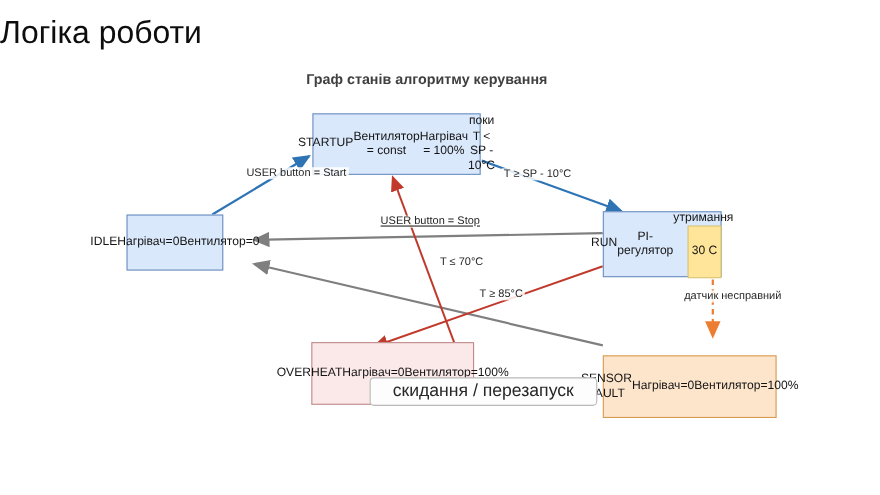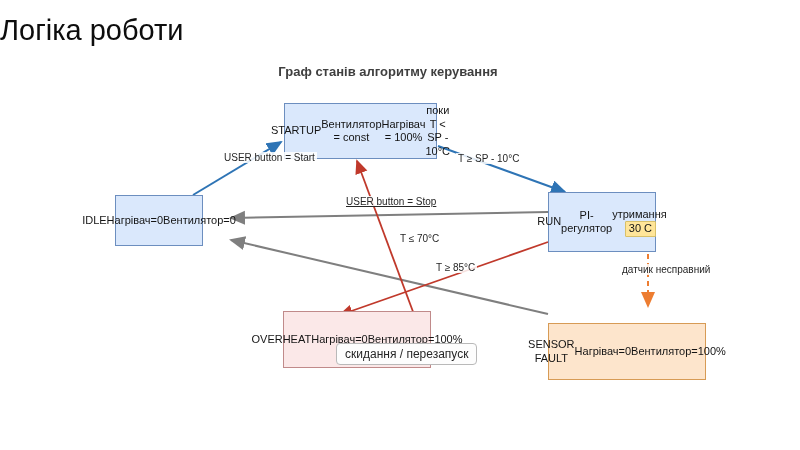--- a/index.html
+++ b/index.html
@@ -20,30 +20,30 @@
     position:absolute; border-radius:0; box-sizing:border-box;
     display:flex; align-items:center; justify-content:center;
     font-size:11px; line-height:13.5px; text-align:center; color:#141414;
     border:1.5px solid #6c8ebf; background:#dae8fc; padding:2px 4px;
   }
   .state .sname { margin-bottom:0px; }
   .state.pink   { background:#fbe8e8; border-color:#c08a8a; }
   .state.orange { background:#fde5cc; border-color:#d79b55;margin-top:12px; }
   .hl {
     display:inline-block; background:#ffe599; border:1px solid #d8c069;
-    padding:0 3px; margin-left:2px; border-radius:1px; white-space:nowrap;
+    padding:16px 3px; margin-left:2px; border-radius:1px; white-space:nowrap;
   }
   .edge-label {
     position:absolute; font-size:10px; color:#262626; white-space:nowrap;
     background:rgba(255,255,255,0.85); padding:0 2px;
   }
   .reset-label {
-    position:absolute; font-size:12px; color:#262626; white-space:nowrap;
+    position:absolute; font-size:16px; color:#262626; white-space:nowrap;
     background:#fdfdfd; border:1px solid #b9b9b9; border-radius:4px;
-    padding:3px 8px; z-index:5;
+    padding:3px 20px; z-index:5;
   }
 </style>
 </head>
 <body>
 
 <div class="slide">
 
   <h1 class="title">Логіка роботи</h1>
   <h2 class="subtitle">Граф станів алгоритму керування</h2>
 

